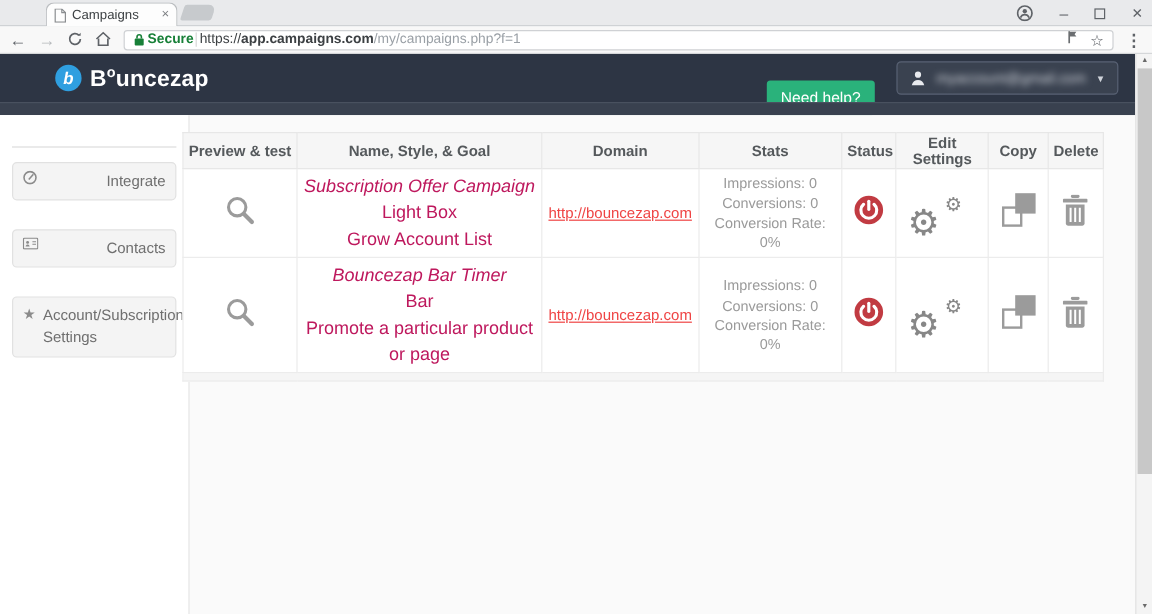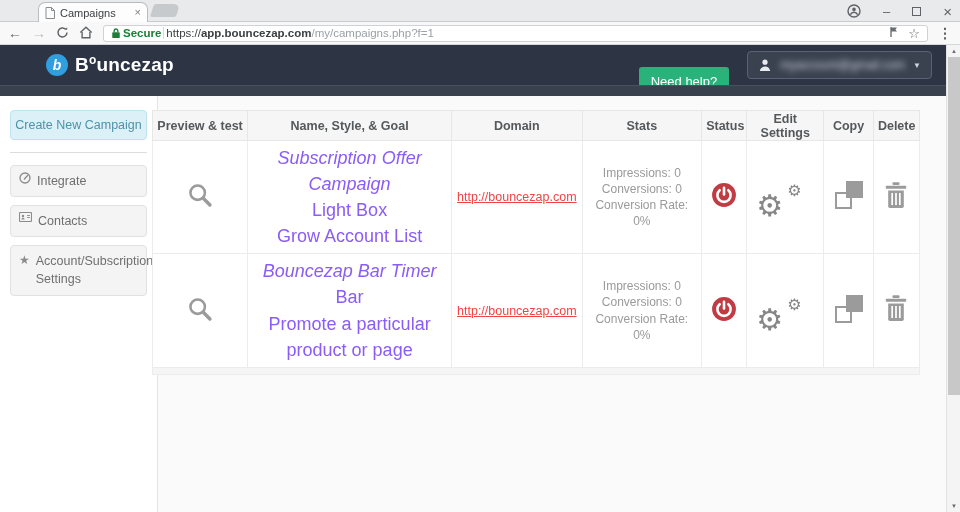--- a/index.html
+++ b/index.html
@@ -43,29 +43,29 @@
   #user-dd { background:#3a4250; border:1px solid #596274; border-radius:4px; height:28px; display:flex; align-items:center; gap:8px; padding:0 10px; min-width:165px; cursor:pointer; }
   #user-email { color:#cfd3da; font-size:12px; filter:blur(3px); }
   #user-caret { color:#cfd3da; font-size:8px; }
   #subbar { position:absolute; left:0; top:85px; width:946px; height:11px; background:#39414f; border-top:1px solid #49515f; }
 
   
   #content { position:absolute; left:0; top:96px; width:946px; height:416px; background:#fafafa; }
   #sidebar { position:absolute; left:0; top:0; width:158px; height:416px; background:#fff; border-right:1px solid #e4e4e4; padding:14px 10px 0 10px; }
   #create-btn { width:100%; background:#dcf1f7; border:1px solid #bfe3ee; border-radius:4px; color:#4d93a8; font-size:12.5px; padding:7px 4px; cursor:pointer; font-family:inherit; }
   .side-divider { height:1px; background:#ddd; margin:12px 0; }
-  .side-item { background:#f4f4f4; border:1px solid #e1e1e1; border-radius:4px; color:#6f6f6f; font-size:12.5px; padding:6px 8px; margin-bottom:8px; display:flex; align-items:flex-start; gap:6px; cursor:pointer; line-height:1.45; }
+  .side-item { background:#f4f4f4; border:1px solid #e1e1e1; border-radius:4px; color:#6f6f6f; font-size:12.5px; padding:6px 8px; margin-bottom:24px; display:flex; align-items:flex-start; gap:6px; cursor:pointer; line-height:1.45;justify-content:space-between; }
   .side-ico { color:#8b8b8b; font-size:12px; flex:0 0 auto; display:flex; align-items:center; }
 
   
   #main { position:absolute; left:152px; top:14px; width:768px; }
   table { width:100%; border-collapse:collapse; table-layout:fixed; background:#fff; border:1px solid #e3e3e3; }
   th { background:#f6f6f6; color:#55595c; font-size:12.5px; font-weight:bold; height:30px; border:1px solid #e7e7e7; padding:0 4px; }
   td { border:1px solid #ececec; text-align:center; vertical-align:middle; height:60px; padding:4px; }
-  .cell-name { color:#8b5cf6; font-size:18px; line-height:1.45; }
+  .cell-name { color:#be185d; font-size:15px; line-height:1.45; }
   .cell-name .nm { font-style:italic; }
   .cell-domain { color:#ef4444; font-size:12.5px;text-decoration:underline; }
   .cell-stats { color:#9a9a9a; font-size:12px; line-height:1.35; }
   .tfoot-row td { height:7px; background:#f5f5f5; border:1px solid #ececec; padding:0; }
 
   .icon-btn { display:inline-flex; align-items:center; justify-content:center; cursor:pointer; }
   .gears { position:relative; width:40px; height:36px; cursor:pointer; }
   .gear-big { position:absolute; right:2px; top:-6px; font-size:30px; color:#878787; line-height:1; }
   .gear-small { position:absolute; left:2px; bottom:-2px; font-size:16px; color:#878787; line-height:1; }
   .copy-ico { position:relative; width:28px; height:28px; cursor:pointer; display:inline-block; }
@@ -120,21 +120,21 @@
   </span>
   <div id="omnibox">
     <span style="display:flex;">
       <svg width="10" height="12" viewBox="0 0 12 14">
           <rect x="1.5" y="6" width="9" height="7" rx="1" fill="#188038"></rect>
           <path d="M3.8 6V4.4a2.2 2.2 0 0 1 4.4 0V6" stroke="#188038" stroke-width="1.6" fill="none"></path>
         </svg>
     </span>
     <span class="secure-text">Secure</span>
     <span class="omni-sep"></span>
-    <span class="url"><span class="scheme">https://</span><span class="host" style="font-weight:bold;">app.bouncezap.com</span><span class="path">/my/campaigns.php?f=1</span></span>
+    <span class="url"><span class="scheme">https://</span><span class="host" style="font-weight:bold;">app.campaigns.com</span><span class="path">/my/campaigns.php?f=1</span></span>
     <span id="omni-right">
       <span>
         <svg width="10" height="12" viewBox="0 0 10 12">
             <path d="M2 1v10" stroke="#6b6e71" stroke-width="1.4"></path>
             <path d="M2 1.5h6l-1.5 2L8 5.5H2z" fill="#6b6e71"></path>
           </svg>
       </span>
       <span class="nav-ico" style="font-size:13px;">☆</span>
     </span>
   </div>
@@ -158,21 +158,20 @@
       <span id="user-email">myaccount@gmail.com</span>
       <span id="user-caret" style="margin-left:auto;">▼</span>
     </div>
   </div>
 </div>
 <div id="subbar"></div>
 
 <div id="content">
 
   <div id="sidebar">
-    <button id="create-btn">Create New Campaign</button>
     <div class="side-divider"></div>
     <div class="side-item">
       <span class="side-ico">
         <svg width="12" height="12" viewBox="0 0 12 12">
             <circle cx="6" cy="6" r="5" fill="none" stroke="#8b8b8b" stroke-width="1.3"></circle>
             <path d="M8.8 3.2 5 7.5" stroke="#8b8b8b" stroke-width="1.3"></path>
           </svg>
       </span>
       <span>Integrate</span>
     </div>

